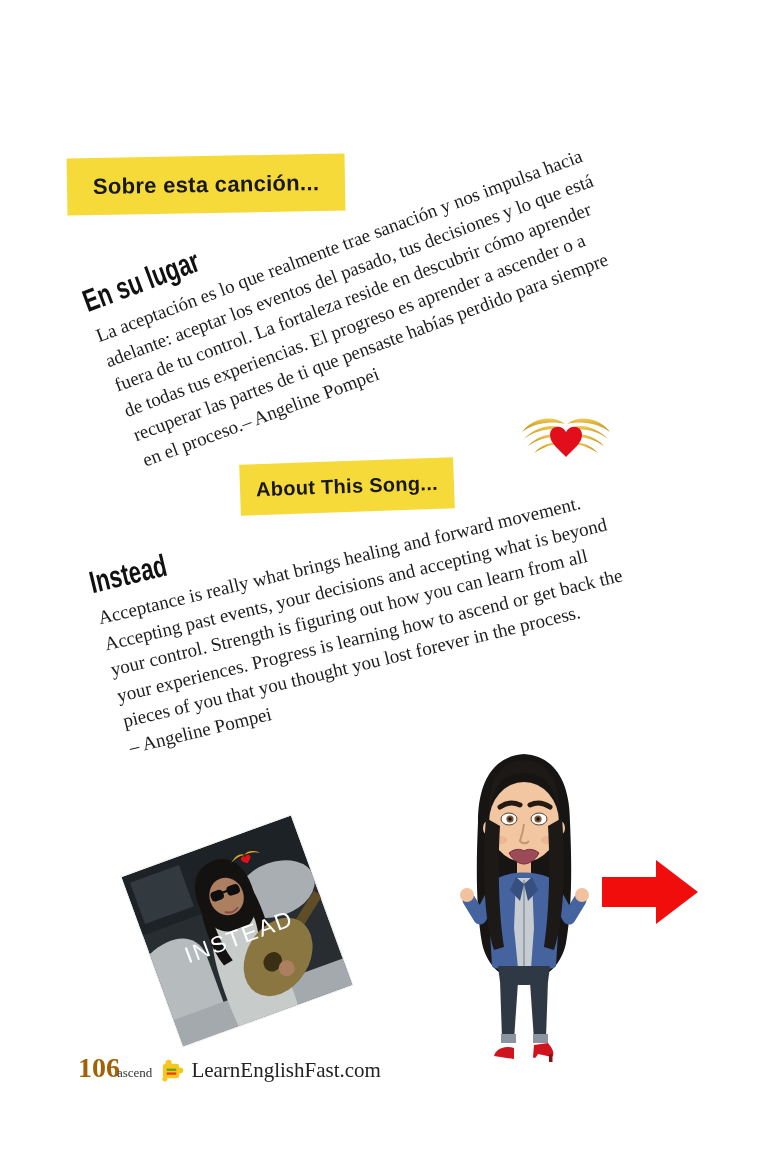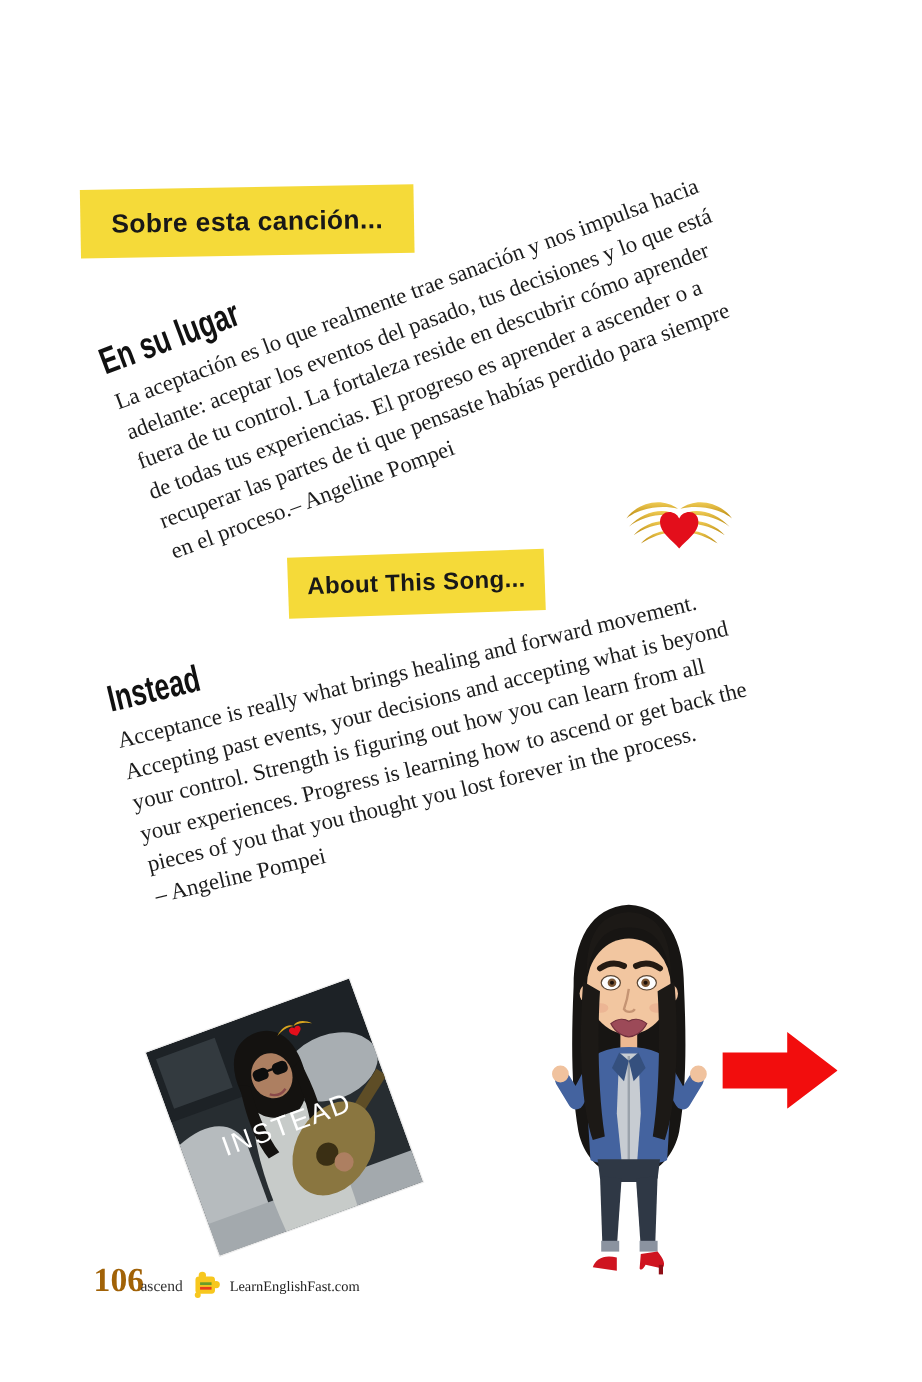--- a/index.html
+++ b/index.html
@@ -34,21 +34,21 @@
   .mascot svg{width:100%;height:100%;display:block;}
 
   .arrow{position:absolute;left:602px;top:860px;width:96px;height:64px;}
   .arrow svg{width:100%;height:100%;display:block;}
 
   .footer{position:absolute;left:78px;top:1052px;display:flex;align-items:baseline;}
   .pnum{font-family:"Liberation Serif",serif;font-weight:bold;font-size:28px;color:#a16207;}
   .pfrag{font-size:13px;color:#333;margin-left:-3px;}
   .mini-puzzle{width:25px;height:23px;margin:0 7px;align-self:center;position:relative;top:2px;}
   .mini-puzzle svg{width:100%;height:100%;display:block;}
-  .psite{font-size:12px;color:#222;text-align:right;}
+  .psite{font-size:21px;color:#222;text-align:right;}
 </style>
 </head>
 <body>
 
 <div class="page">
 
   <div class="label label-1">Sobre esta canción...</div>
 
   <div class="rot-block spanish">
     <div class="block-heading">En su lugar</div>

